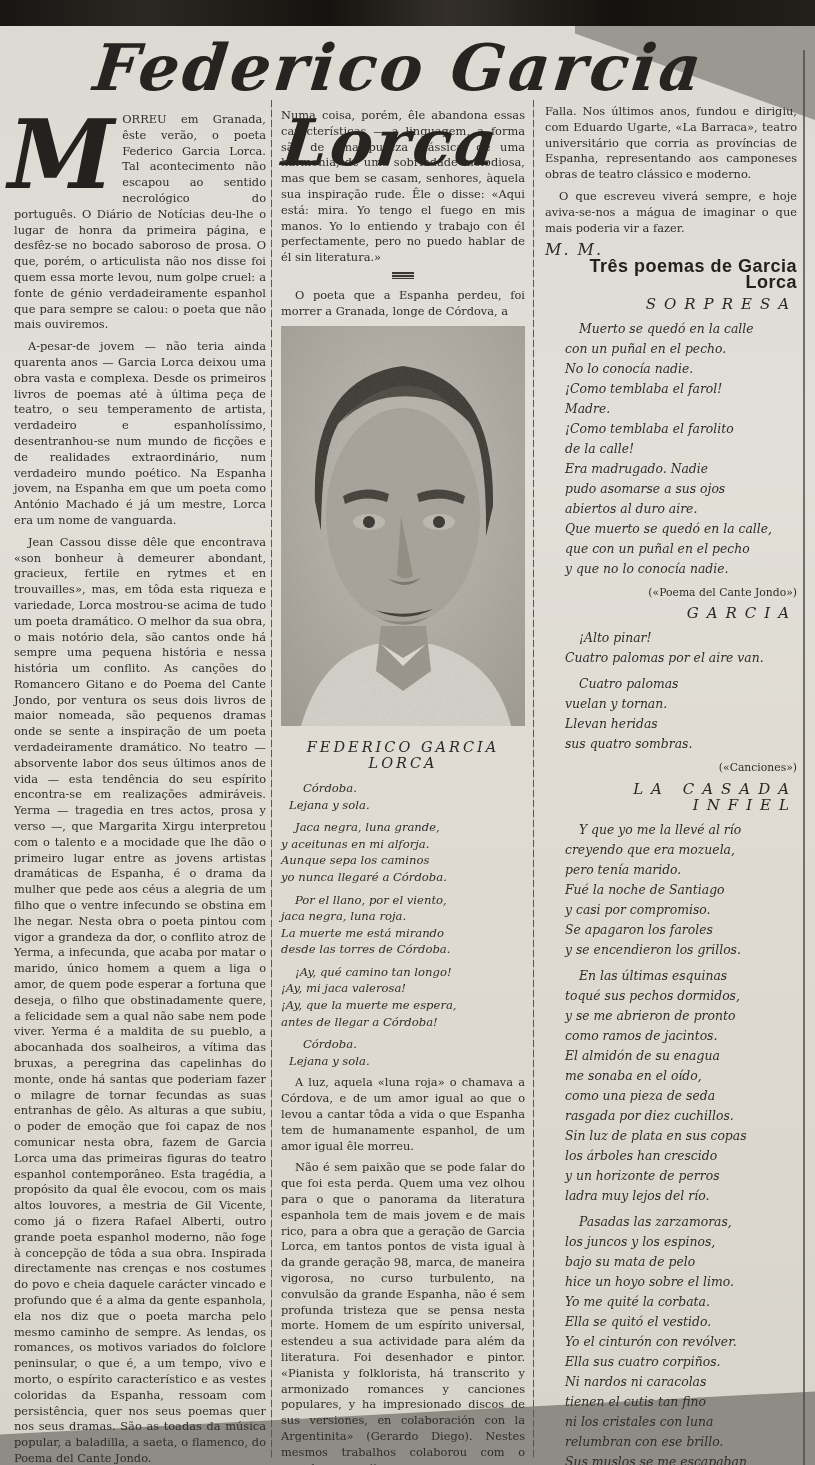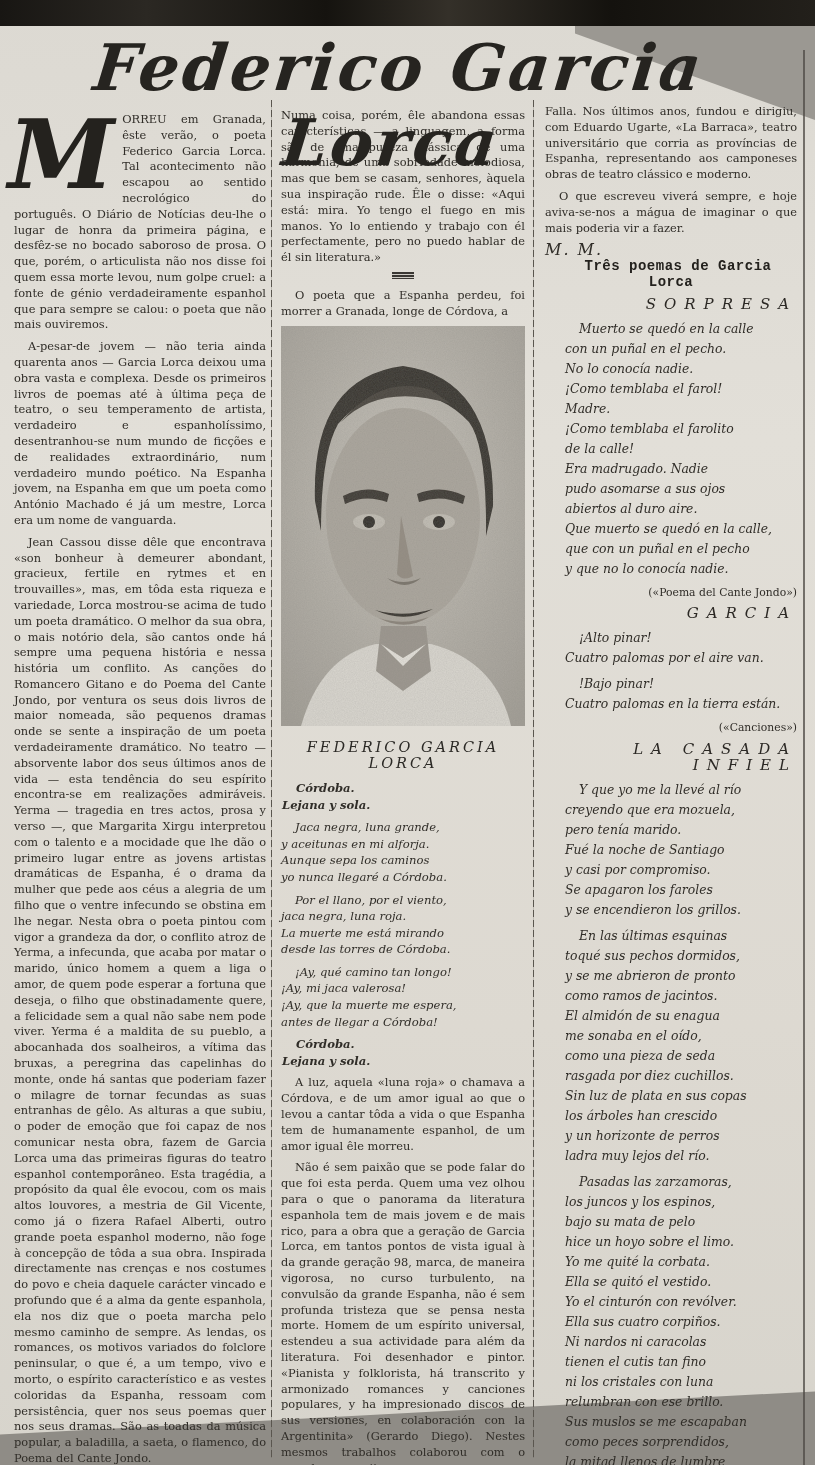--- a/index.html
+++ b/index.html
@@ -26,24 +26,24 @@
   .col p.noindent{text-indent:0;}
   .dropcap{float:left;font-size:96px;line-height:78px;font-style:italic;font-weight:bold;
            margin:4px 8px 0 -6px;color:#24221e;}
   .divider{display:block;width:22px;height:7px;margin:3px auto 9px auto;
            background:repeating-linear-gradient(180deg,#3a3733 0 2px,#cfccc5 2px 3px);}
   .photo-wrap{margin:4px 0 10px 0;}
   .photo-caption{text-align:center;font-size:14.5px;letter-spacing:3px;font-style:italic;
                  color:#2b2925;margin:6px 0 8px 0;}
   .poem{font-style:italic;white-space:pre-line;text-align:left;text-indent:0;margin:0 0 13px 8px;
         font-size:11.6px;line-height:16.6px;}
-  .poem.small-indent{margin-left:1px;font-weight:bold;}
+  .poem.small-indent{margin-left:8px;}
   .signature{text-align:left;font-style:italic;font-size:16px;letter-spacing:2px;margin:6px 28px 1px 0;}
-  .three-heading{font-family:Liberation Mono, monospace;font-weight:bold;font-size:14px;
-                 letter-spacing:.5px;text-align:center;color:#23211d;margin:4px 0 12px 0;text-indent:0;}
+  .three-heading{font-family:Liberation Sans, sans-serif;font-weight:bold;font-size:18px;
+                 letter-spacing:.5px;text-align:right;color:#23211d;margin:4px 0 12px 0;text-indent:0;}
   .poem-title{font-size:15px;letter-spacing:8px;text-align:right;color:#2b2824;margin:2px 0 10px 0;
               text-indent:0;font-style:italic;}
   .col3 .poem{font-size:12.4px;line-height:20px;margin-left:20px;}
   .attribution{text-align:right;font-size:10.8px;margin:-6px 10px 10px 0;text-indent:0;}
 </style>
 </head>
 <body>
 
 <div id="page">
 
@@ -144,22 +144,24 @@
 pudo asomarse a sus ojos
 abiertos al duro aire.
 Que muerto se quedó en la calle,
 que con un puñal en el pecho
 y que no lo conocía nadie.</p>
     <p class="attribution">(«Poema del Cante Jondo»)</p>
 
     <p class="poem-title">GARCIA</p>
     <p class="poem">¡Alto pinar!
 Cuatro palomas por el aire van.</p>
-    <p class="poem">!Bajo pinar!
-Cuatro palomas en la tierra están.</p>
+    <p class="poem">Cuatro palomas
+vuelan y tornan.
+Llevan heridas
+sus quatro sombras.</p>
     <p class="attribution">(«Canciones»)</p>
 
     <p class="poem-title">LA CASADA INFIEL</p>
     <p class="poem">Y que yo me la llevé al río
 creyendo que era mozuela,
 pero tenía marido.
 Fué la noche de Santiago
 y casi por compromiso.
 Se apagaron los faroles
 y se encendieron los grillos.</p>

